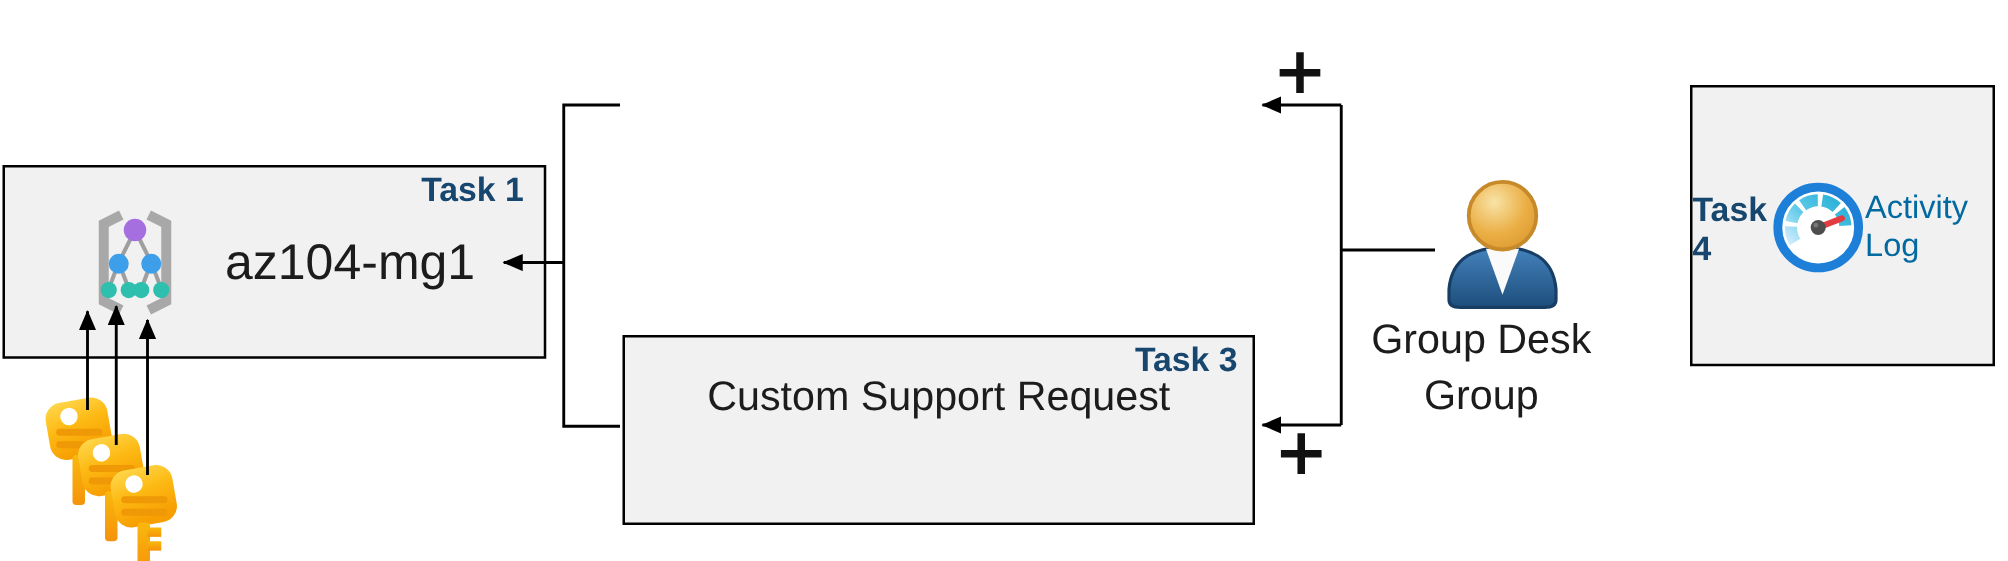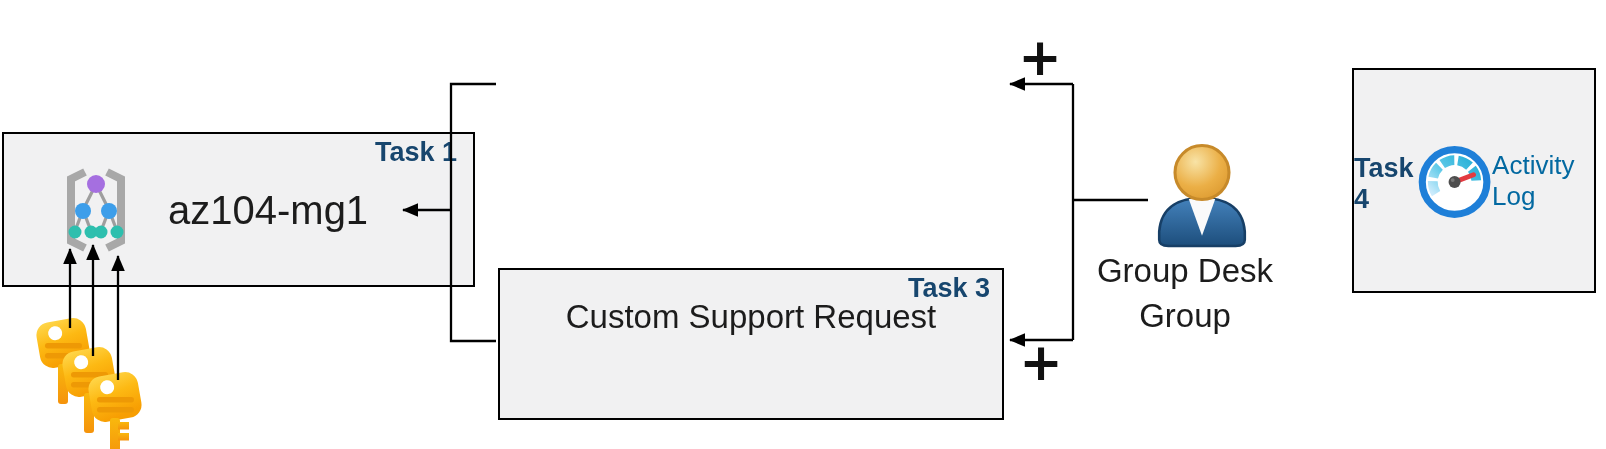--- a/index.html
+++ b/index.html
@@ -1,27 +1,27 @@
 <!DOCTYPE html>
 <html><head>
 <meta charset="utf-8">
 <style>
   html,body{margin:0;padding:0;background:#fff;}
   #canvas{
     position:relative;width:1606px;height:449px;background:#ffffff;
     font-family:"Liberation Sans","DejaVu Sans",sans-serif;overflow:hidden;
   }
   .box{position:absolute;background:#F1F1F2;border:2.5px solid #000;box-sizing:border-box;}
-  #task1{left:2px;top:132px;width:473px;height:155px;}
+  #task1{left:2px;top:132px;width:435px;height:155px;}
   #task2{left:498px;top:9px;width:506px;height:151px;}
   #task3{left:498px;top:268px;width:506px;height:152px;}
   #task4{left:1352px;top:68px;width:244px;height:225px;border-width:2px;display:flex;flex-direction:row;align-items:center;}
   .tasklabel{position:absolute;top:3px;right:12px;font-weight:bold;font-size:27px;color:#17466E;letter-spacing:0;}
   .centerlines{margin-top:25px;text-align:center;font-size:33px;line-height:43px;color:#1C1C1C;}
-  .t1row{display:flex;align-items:center;height:100%;padding-left:46px;gap:26px;box-sizing:border-box;}
+  .t1row{display:flex;align-items:center;height:100%;padding-left:58px;gap:26px;box-sizing:border-box;}
   .t1text{font-size:40px;color:#1C1C1C;margin-top:2px;}
   .t4label{position:static;margin-top:6px;font-weight:bold;font-size:27px;color:#17466E;}
   .t4caption{font-size:26px;color:#0369a1;margin-top:1px;}
   #connector-layer{position:absolute;left:0;top:0;width:1606px;height:449px;pointer-events:none;z-index:5;}
   .plus{position:absolute;width:56px;height:54px;display:flex;align-items:center;justify-content:center;
         font-size:52px;font-weight:900;color:#111;font-family:"DejaVu Sans",sans-serif;z-index:6;}
   #plus-top{left:1012px;top:30px;}
   #plus-bottom{left:1013px;top:335px;}
   #person-icon{position:absolute;left:1151px;top:142px;}
   #actor-label{position:absolute;left:1075px;top:248px;width:220px;text-align:center;

